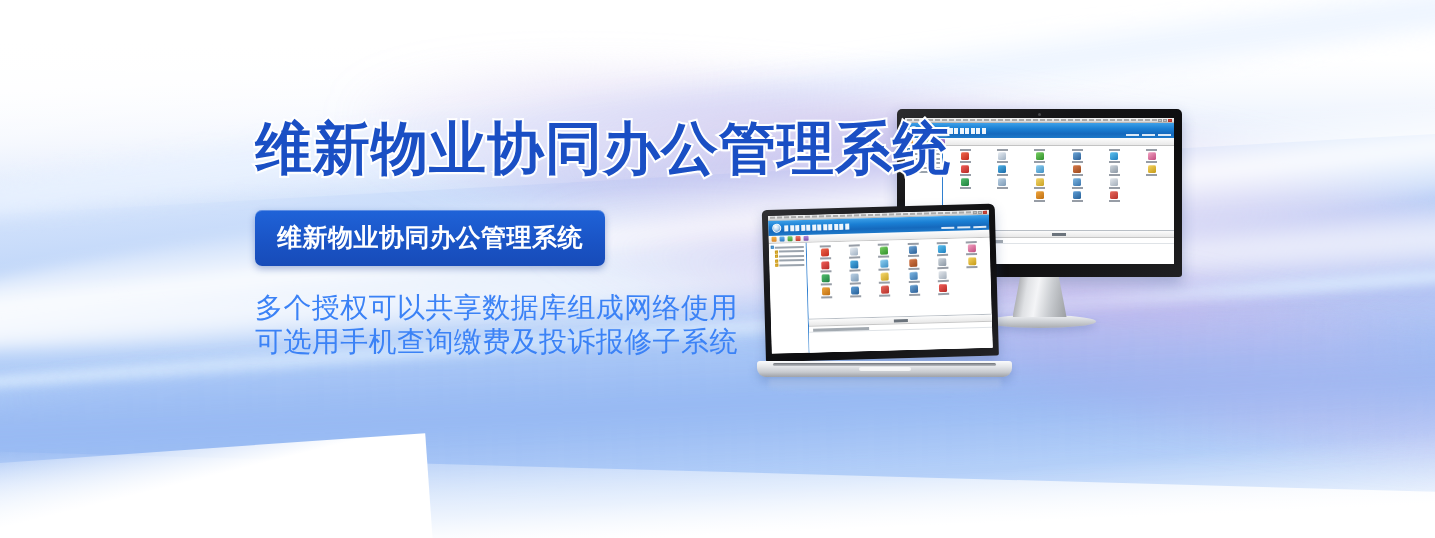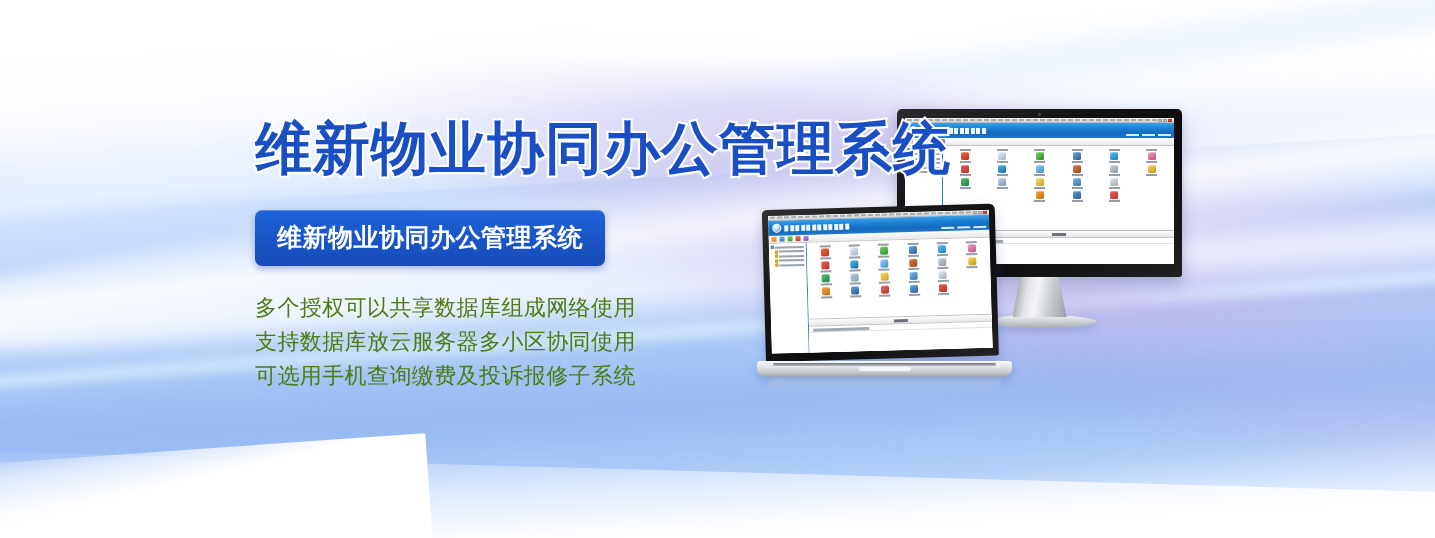--- a/index.html
+++ b/index.html
@@ -137,23 +137,23 @@
     font-weight: 900;
     letter-spacing: .5px;
     border-radius: 7px;
     box-shadow: 0 3px 7px rgba(20,60,150,.34), inset 0 1px 0 rgba(255,255,255,.28);
     white-space: nowrap;
   }
 
   .bullets { margin-top: 25px; }
   .bullets li {
     list-style: none;
-    font-size: 22px;
+    font-size: 28px;
     line-height: 34px;
-    color: #4d7c0f;
+    color: #3b82f6;
     letter-spacing: .4px;
     white-space: nowrap;
   }
 
   
   .devices { position: absolute; left: 0; top: 0; width: 100%; height: 100%; z-index: 15; }
 
   
   .monitor { position: absolute; left: 897px; top: 109px; width: 285px; }
   .monitor-bezel {
@@ -361,21 +361,20 @@
   <div class="wave wave-violet2"></div>
   <div class="wave wave-lowblue"></div>
   <div class="bg-bottom-white"></div>
   <div class="bg-bottom-left-white"></div>
 
   <div class="copy">
     <div class="headline">维新物业协同办公管理系统</div>
     <div class="badge">维新物业协同办公管理系统</div>
     <ul class="bullets">
       <li>多个授权可以共享数据库组成网络使用</li>
-      <li>支持数据库放云服务器多小区协同使用</li>
       <li>可选用手机查询缴费及投诉报修子系统</li>
     </ul>
   </div>
 
   <div class="devices">
 
     <div class="monitor">
       <div class="monitor-bezel">
         <div class="webcam"></div>
         <div class="screen">

